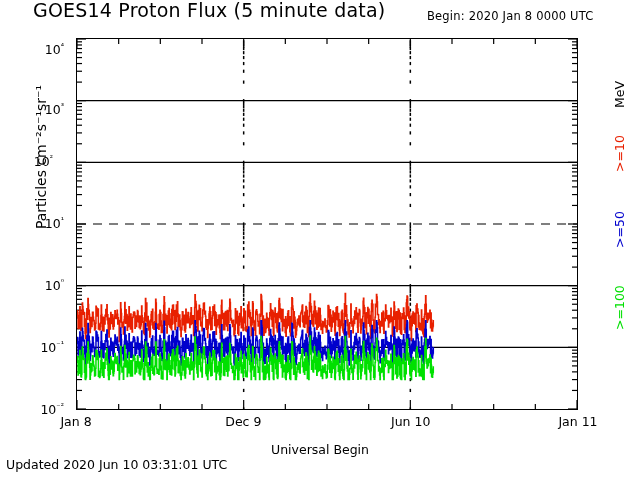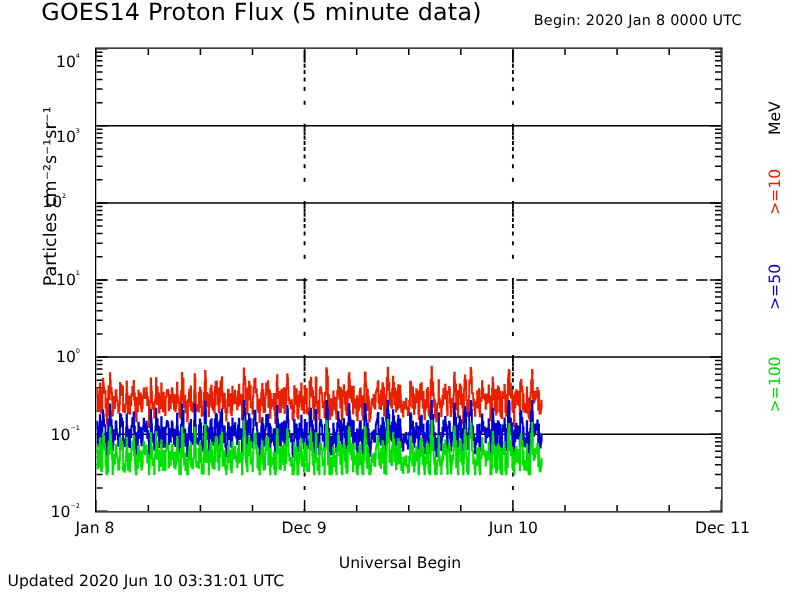--- a/index.html
+++ b/index.html
@@ -336,14 +336,14 @@
       <div class="rlab txt" style="color: rgb(232, 32, 0); left: 614px; top: 172px; transform: rotate(-90deg);">&gt;=10</div>
       <div class="rlab txt" style="color: rgb(0, 0, 205); left: 614px; top: 248px; transform: rotate(-90deg);">&gt;=50</div>
       <div class="rlab txt" style="color: rgb(0, 224, 0); left: 614px; top: 330px; transform: rotate(-90deg);">&gt;=100</div>
     </div>
 
   <div class="abs txt" id="upd">Updated 2020 Jun 10 03:31:01 UTC</div>
 
 <div class="xtick txt" style="left: 76px;">Jan 8</div>
     <div class="xtick txt" style="left: 243.333px;">Dec 9</div>
     <div class="xtick txt" style="left: 410.667px;">Jun 10</div>
-    <div class="xtick txt" style="left: 578px;">Dec 11</div>
+    <div class="xtick txt" style="left: 578px;">Jan 11</div>
   </div>
 
 </body></html>

